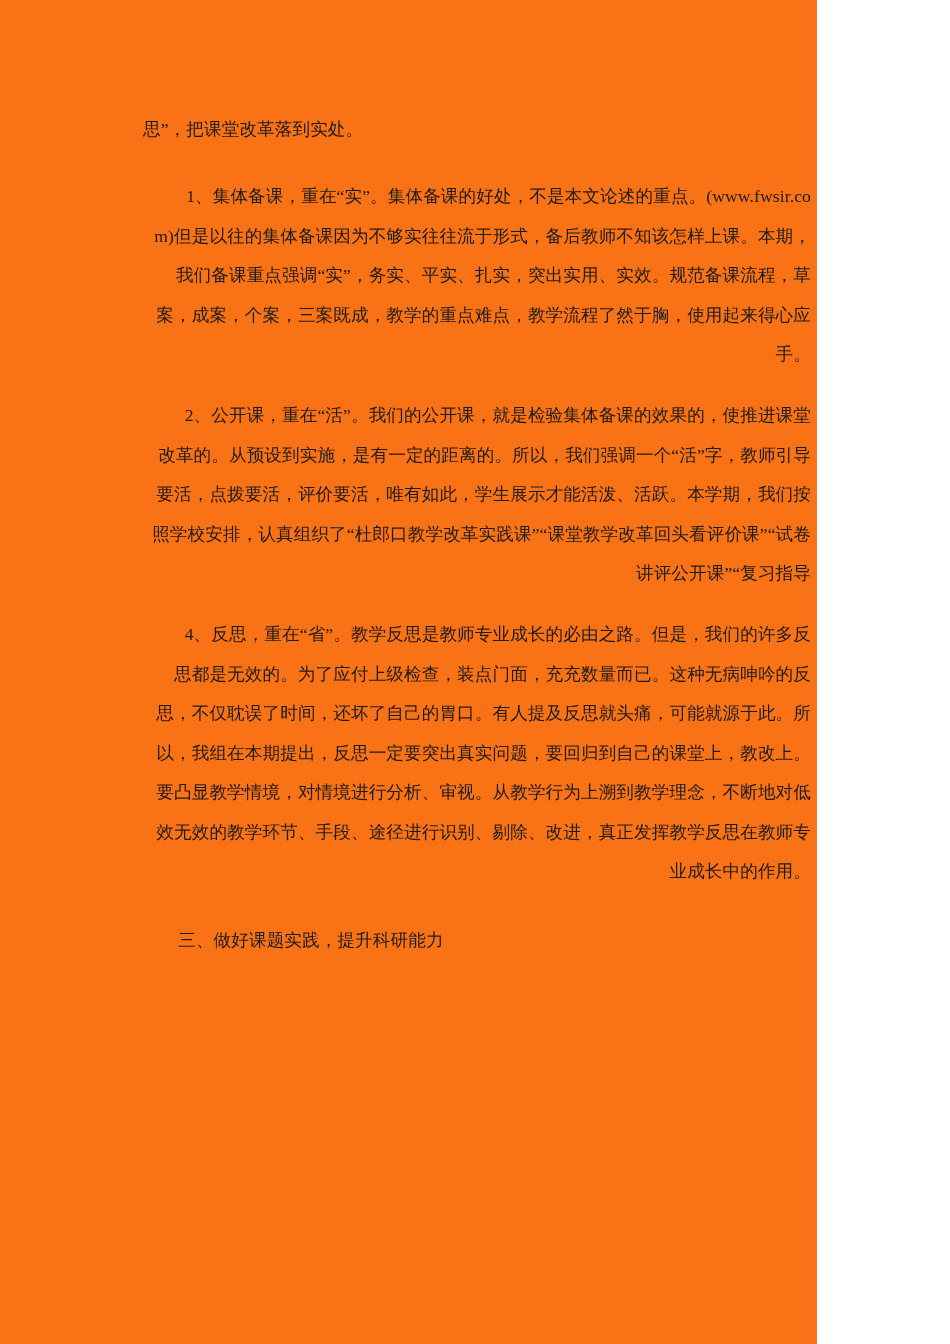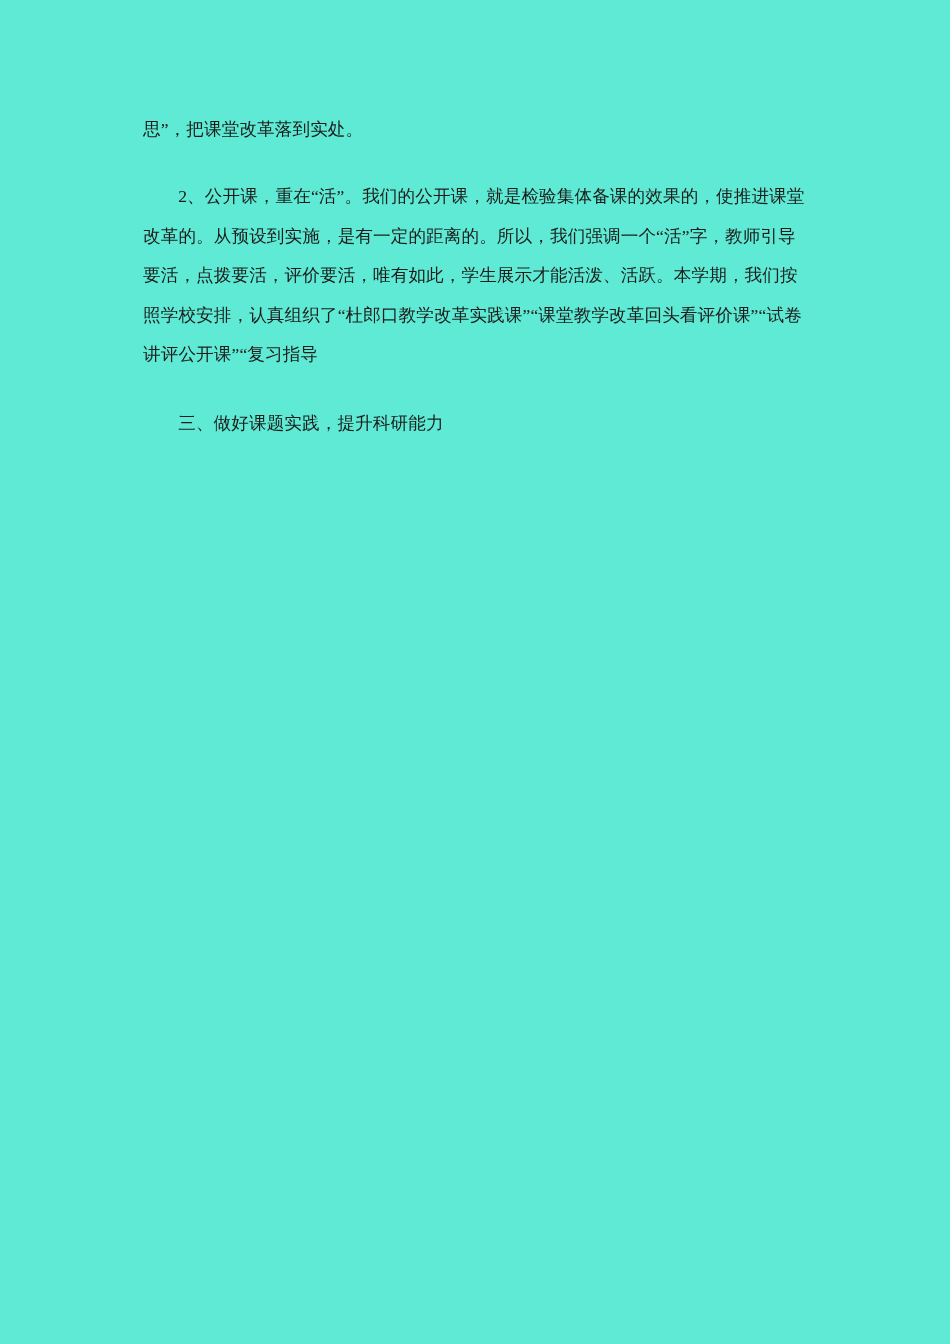--- a/index.html
+++ b/index.html
@@ -10,23 +10,23 @@
   }
   body {
     width: 950px;
     height: 1344px;
     font-family: "Liberation Serif", "DejaVu Serif", serif;
     color: #1a1a1a;
     overflow: hidden;
   }
   .page {
     position: relative;
-    width: 950px;
+    width: 817px;
     height: 1344px;
-    background: #5eead4;
+    background: #f97316;
     box-sizing: border-box;
     text-decoration: underline;
   }
   .doc-body {
     position: absolute;
     left: 143px;
     top: 110px;
     width: 668px;
   }
   .para {
@@ -34,20 +34,21 @@
     font-size: 17.6px;
     line-height: 39.4px;
     text-align: justify;
     text-justify: inter-ideograph;
     letter-spacing: 0.1px;
     color: #1c1c1c;
     word-break: break-all;
   }
   .para.indent {
     text-indent: 2em;
+    text-align: right;
   }
   .para.continuation {
     text-indent: 0;
   }
   .para.heading-para {
     text-indent: 2em;
     margin-top: 30px;
     margin-bottom: 30px;
     text-align: left;
   }
@@ -60,22 +61,24 @@
   }
 </style>
 </head>
 <body>
 
 <div class="page">
   <div class="doc-body">
 
     <p class="para first-line">思”，把课堂改革落到实处。</p>
 
+    <p class="para indent">1、集体备课，重在“实”。集体备课的好处，不是本文论述的重点。(www.fwsir.com)但是以往的集体备课因为不够实往往流于形式，备后教师不知该怎样上课。本期，我们备课重点强调“实”，务实、平实、扎实，突出实用、实效。规范备课流程，草案，成案，个案，三案既成，教学的重点难点，教学流程了然于胸，使用起来得心应手。</p>
 
     <p class="para indent nobreak-line">2、公开课，重在“活”。我们的公开课，就是检验集体备课的效果的，使推进课堂改革的。从预设到实施，是有一定的距离的。所以，我们强调一个“活”字，教师引导要活，点拨要活，评价要活，唯有如此，学生展示才能活泼、活跃。本学期，我们按照学校安排，认真组织了“杜郎口教学改革实践课”“课堂教学改革回头看评价课”“试卷讲评公开课”“复习指导</p>
 
 
 
+    <p class="para indent">4、反思，重在“省”。教学反思是教师专业成长的必由之路。但是，我们的许多反思都是无效的。为了应付上级检查，装点门面，充充数量而已。这种无病呻吟的反思，不仅耽误了时间，还坏了自己的胃口。有人提及反思就头痛，可能就源于此。所以，我组在本期提出，反思一定要突出真实问题，要回归到自己的课堂上，教改上。要凸显教学情境，对情境进行分析、审视。从教学行为上溯到教学理念，不断地对低效无效的教学环节、手段、途径进行识别、剔除、改进，真正发挥教学反思在教师专业成长中的作用。</p>
 
     <p class="para heading-para">三、做好课题实践，提升科研能力</p>
 
   </div>
 </div>
 
 </body></html>

